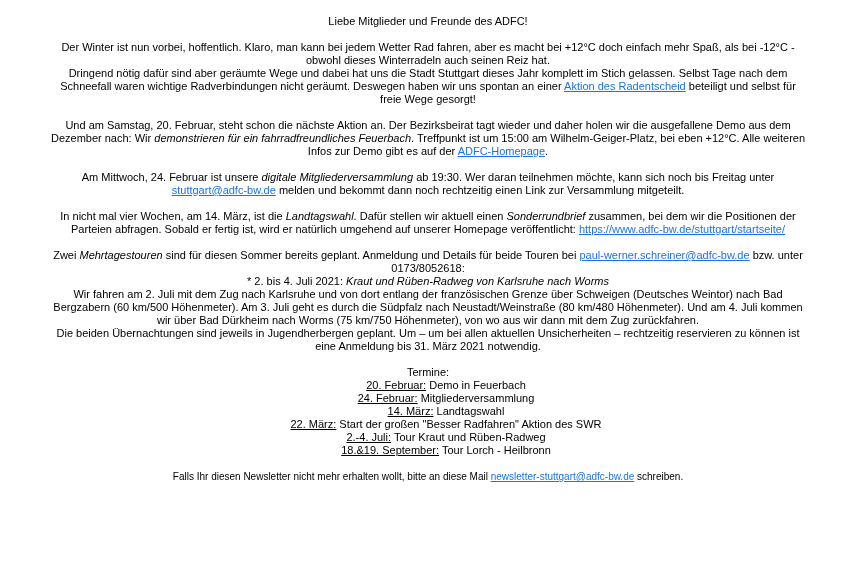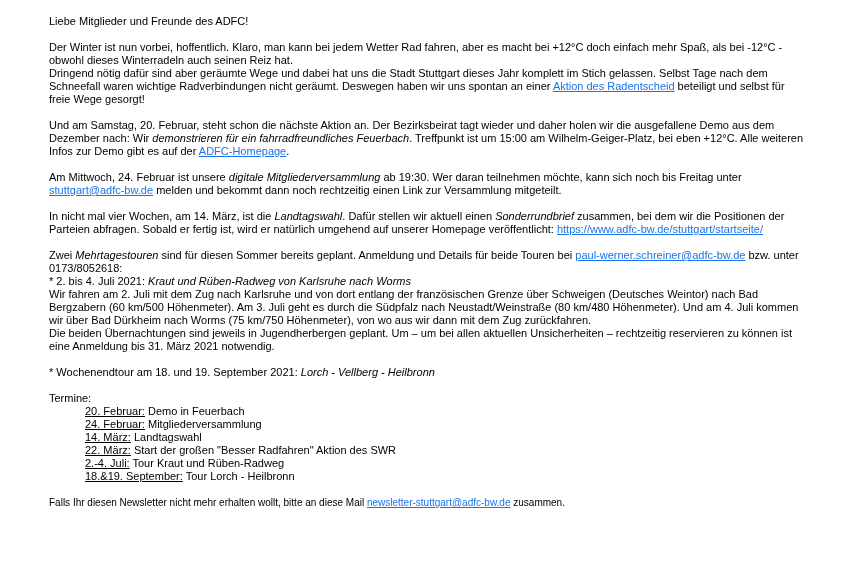--- a/index.html
+++ b/index.html
@@ -12,20 +12,21 @@
   }
   .doc {
     position: absolute;
     left: 49px;
     top: 15px;
     width: 758px;
     font-family: "Liberation Sans", sans-serif;
     font-size: 11px;
     line-height: 13px;
     color: #000000;
+    text-align: center;
   }
   p.para {
     margin: 0 0 13px 0;
     padding: 0;
   }
   p.para.small {
     font-size: 10px;
   }
   .b { font-weight: normal; }
   .i { font-style: italic; }
@@ -38,16 +39,15 @@
 </head>
 <body style="background: rgb(255, 255, 255);">
 
 <div class="doc" style="color: rgb(0, 0, 0);">
     <p class="para"><span class="">Liebe Mitglieder und Freunde des ADFC!</span></p>
     <p class="para"><span class="">Der Winter ist nun vorbei, hoffentlich. Klaro, man kann bei jedem Wetter Rad fahren, aber es macht bei +12°C doch einfach mehr Spaß, als bei -12°C - obwohl dieses Winterradeln auch seinen Reiz hat.</span><br><span class="">Dringend nötig dafür sind aber geräumte Wege und dabei hat uns die Stadt Stuttgart dieses Jahr komplett im Stich gelassen. Selbst Tage nach dem Schneefall waren wichtige Radverbindungen nicht geräumt. Deswegen haben wir uns spontan an einer </span><a class="link" href="#">Aktion des Radentscheid</a><span class=""> beteiligt und selbst für freie Wege gesorgt!</span></p>
     <p class="para"><span class="">Und am Samstag, </span><span class="b">20. Februar</span><span class="">, steht schon die nächste Aktion an. Der Bezirksbeirat tagt wieder und daher holen wir die ausgefallene Demo aus dem Dezember nach: Wir </span><span class="i">demonstrieren für ein fahrradfreundliches Feuerbach</span><span class="">. Treffpunkt ist um 15:00 am Wilhelm-Geiger-Platz, bei eben +12°C. Alle weiteren Infos zur Demo gibt es auf der </span><a class="link" href="#">ADFC-Homepage</a><span class="">.</span></p>
     <p class="para"><span class="">Am Mittwoch, </span><span class="b">24. Februar</span><span class=""> ist unsere </span><span class="i">digitale Mitgliederversammlung</span><span class=""> ab 19:30. Wer daran teilnehmen möchte, kann sich noch bis Freitag unter </span><a class="link" href="#">stuttgart@adfc-bw.de</a><span class=""> melden und bekommt dann noch rechtzeitig einen Link zur Versammlung mitgeteilt.</span></p>
     <p class="para"><span class="">In nicht mal vier Wochen, am 14. März, ist die </span><span class="i">Landtagswahl</span><span class="">. Dafür stellen wir aktuell einen </span><span class="i">Sonderrundbrief</span><span class=""> zusammen, bei dem wir die Positionen der Parteien abfragen. Sobald er fertig ist, wird er natürlich umgehend auf unserer Homepage veröffentlicht: </span><a class="link" href="#">https://www.adfc-bw.de/stuttgart/startseite/</a></p>
     <p class="para"><span class="">Zwei </span><span class="i">Mehrtagestouren</span><span class=""> sind für diesen Sommer bereits geplant. Anmeldung und Details für beide Touren bei </span><a class="link" href="#">paul-werner.schreiner@adfc-bw.de</a><span class=""> bzw. unter 0173/8052618:</span><br><span class="b">* 2. bis 4. Juli 2021:</span><span class=""> </span><span class="i">Kraut und Rüben-Radweg von Karlsruhe nach Worms</span><br><span class="">Wir fahren am 2. Juli mit dem Zug nach Karlsruhe und von dort entlang der französischen Grenze über Schweigen (Deutsches Weintor) nach Bad Bergzabern (60 km/500 Höhenmeter). Am 3. Juli geht es durch die Südpfalz nach Neustadt/Weinstraße (80 km/480 Höhenmeter). Und am 4. Juli kommen wir über Bad Dürkheim nach Worms (75 km/750 Höhenmeter), von wo aus wir dann mit dem Zug zurückfahren.</span><br><span class="">Die beiden Übernachtungen sind jeweils in Jugendherbergen geplant. Um – um bei allen aktuellen Unsicherheiten – rechtzeitig reservieren zu können ist eine Anmeldung bis 31. März 2021 notwendig.</span></p>
-    <p class="para"><span class="">* Wochenendtour am </span><span class="b">18. und 19. September 2021</span><span class="">: </span><span class="i">Lorch - Vellberg - Heilbronn</span></p>
     <p class="para"><span class="">Termine:</span><br><span class="u">20. Februar:</span><span class=""> Demo in Feuerbach</span><br><span class="u">24. Februar:</span><span class=""> Mitgliederversammlung</span><br><span class="u">14. März:</span><span class=""> Landtagswahl</span><br><span class="u">22. März:</span><span class=""> Start der großen "Besser Radfahren" Aktion des SWR</span><br><span class="u">2.-4. Juli:</span><span class=""> Tour Kraut und Rüben-Radweg</span><br><span class="u">18.&amp;19. September:</span><span class=""> Tour Lorch - Heilbronn</span></p>
-    <p class="para small"><span class="">Falls Ihr diesen Newsletter nicht mehr erhalten wollt, bitte an diese Mail </span><a class="link" href="#">newsletter-stuttgart@adfc-bw.de</a><span class=""> zusammen.</span></p>
+    <p class="para small"><span class="">Falls Ihr diesen Newsletter nicht mehr erhalten wollt, bitte an diese Mail </span><a class="link" href="#">newsletter-stuttgart@adfc-bw.de</a><span class=""> schreiben.</span></p>
   </div>
 
 </body></html>

